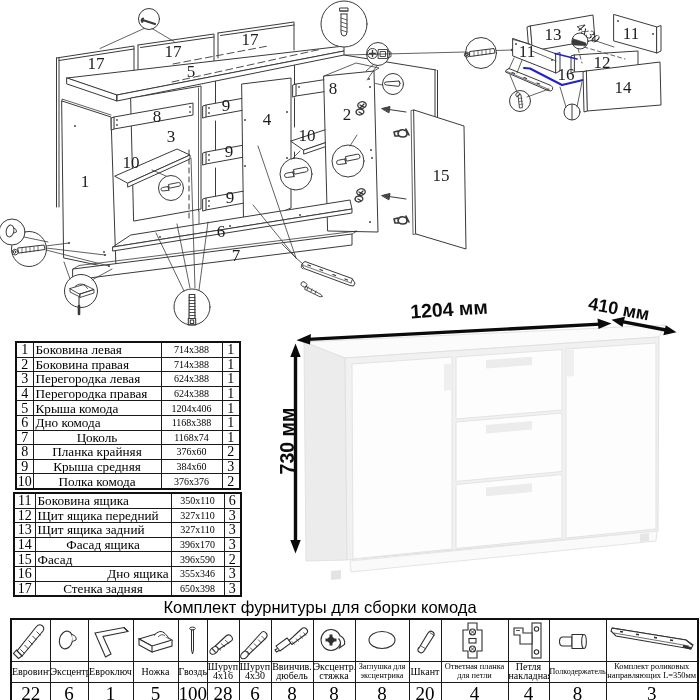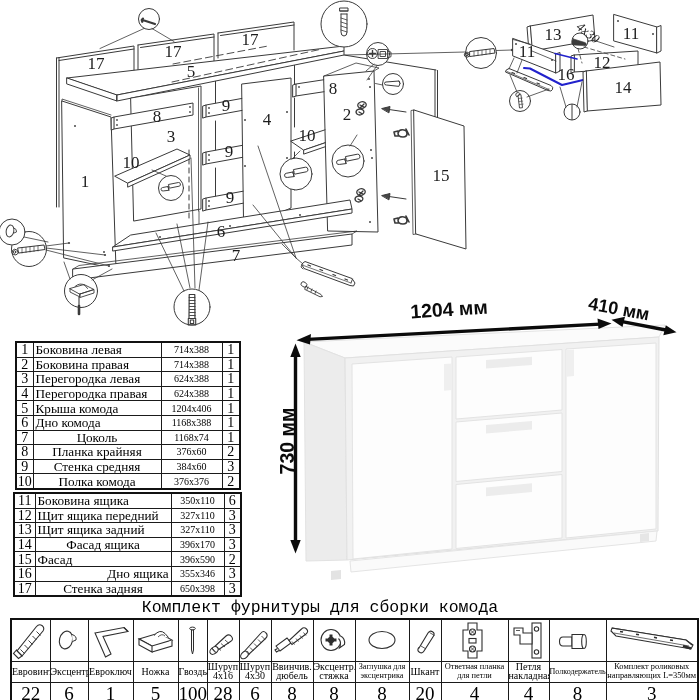--- a/index.html
+++ b/index.html
@@ -7,21 +7,21 @@
         font-family:"Liberation Serif", serif;}
   #mainsvg{position:absolute;left:0;top:0;}
   .hw svg{display:block;margin:0 auto;}
   table{border-collapse:collapse;table-layout:fixed;}
   .pt{position:absolute;font-family:"Liberation Serif", serif;font-size:13.2px;color:#000;}
   .pt{border:2px solid #111;} .pt td{border:1px solid #1a1a1a;padding:0 2px;height:13.6px;line-height:13px;overflow:hidden;white-space:nowrap;}
   .pt td.n{text-align:center;font-size:14px;padding:0;}
   .pt td.d{text-align:center;font-size:10px;padding:0;}
   .pt td.q{text-align:center;font-size:14px;padding:0;}
   #hwtitle{position:absolute;left:0;top:598px;width:640px;text-align:center;
-           font-size:16.5px;font-family:Liberation Mono, monospace;color:#000;}
+           font-size:16.5px;font-family:Liberation Sans, sans-serif;color:#000;}
   .hw{position:absolute;left:10px;top:618px;}
   .hw td{border:1px solid #1a1a1a;text-align:center;vertical-align:middle;overflow:hidden;}
   .hw .lab{font-size:10px;line-height:8.9px;height:20px;padding:0;}
   .hw .qty{font-size:19px;height:12px;padding:0;}
   .hw .ico{height:41px;padding:0;} .hw{border:2px solid #111;}
 </style>
 </head>
 <body>
 <div id="page">
 
@@ -487,21 +487,21 @@
           <td class="q">1</td>
         </tr>
 <tr>
           <td class="n">8</td>
           <td style="text-align:center">Планка крайняя</td>
           <td class="d">376х60</td>
           <td class="q">2</td>
         </tr>
 <tr>
           <td class="n">9</td>
-          <td style="text-align:center">Стенка средняя</td>
+          <td style="text-align:center">Крыша средняя</td>
           <td class="d">384х60</td>
           <td class="q">3</td>
         </tr>
 <tr>
           <td class="n">10</td>
           <td style="text-align:center">Полка комода</td>
           <td class="d">376х376</td>
           <td class="q">2</td>
         </tr>
 </tbody>

